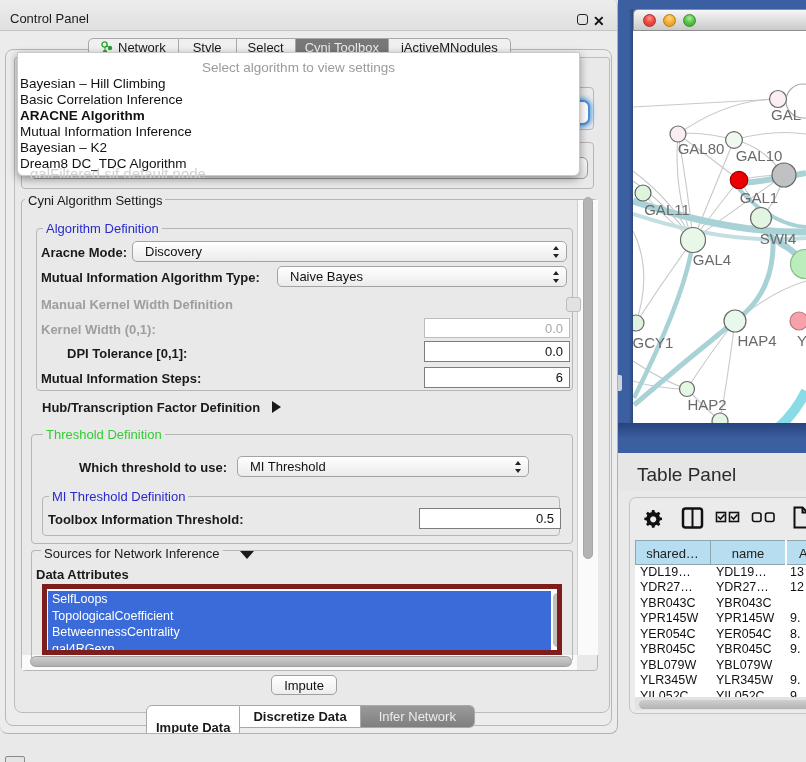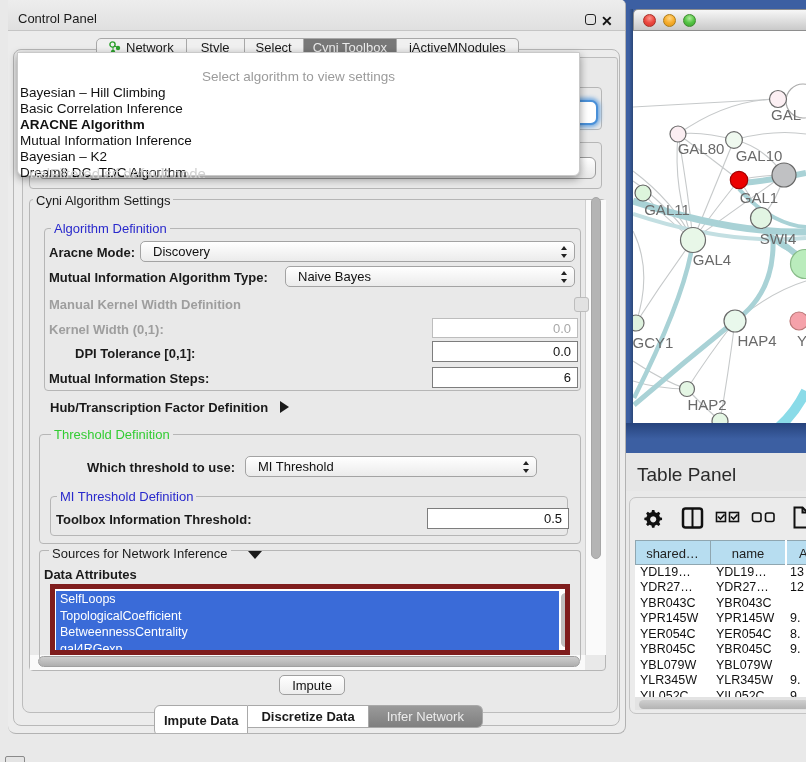--- a/index.html
+++ b/index.html
@@ -174,21 +174,21 @@
           <span class="c1">YIL052C</span>
           <span class="c2">YIL052C</span>
           <span class="c3">9.</span>
         </div>
     </div>
 
     <div class="abs" style="left:6px;top:200px;width:180px;height:13px;background:#e3e3e3;"></div>
     <div class="abs" style="left:10px;top:203px;width:170px;height:9px;background:linear-gradient(#cfcfcf,#b3b3b3);border-radius:5px;"></div>
   </div>
 
-  <div class="abs" id="cpwin" style="left:8px;top:0;width:618px;height:734px;background:#ececec;border-right:1px solid #b2b2b2;border-bottom:1px solid #b2b2b2;border-radius:0 5px 8px 8px;box-sizing:border-box;overflow:hidden;">
+  <div class="abs" id="cpwin" style="left:0;top:0;width:618px;height:734px;background:#ececec;border-right:1px solid #b2b2b2;border-bottom:1px solid #b2b2b2;border-radius:0 5px 8px 8px;box-sizing:border-box;overflow:hidden;">
 
     <div class="abs" style="left:0;top:0;width:618px;height:30px;background:linear-gradient(#ededed,#e0e0e0);border-bottom:1px solid #c5c5c5;"></div>
     <div class="abs" style="left:10px;top:11px;font-size:13px;color:#1a1a1a;">Control Panel</div>
     <div class="abs" style="left:577px;top:14px;width:9px;height:9px;border:1.7px solid #222;border-radius:3px;"></div>
     <div class="abs" style="left:593px;top:13px;font-size:14px;font-weight:bold;color:#111;">✕</div>
 
     <div class="abs" style="left:5px;top:49px;width:607px;height:677px;background:#ececec;border:1px solid #b8b8b8;border-radius:8px;box-sizing:border-box;"></div>
 
     <div class="abs" style="left:14px;top:57px;width:596px;height:656px;background:#e9e9e9;border:1px solid #bcbcbc;border-radius:3px 3px 8px 8px;box-sizing:border-box;"></div>
 
@@ -251,26 +251,26 @@
     <div class="abs lbl bold" style="left:36px;top:567px;">Data Attributes</div>
 
     <div class="abs" style="left:42px;top:584px;width:520px;height:71px;background:#ffffff;border:5px solid #7f1d1d;box-sizing:border-box;overflow:hidden;">
       <div style="position:absolute;left:1px;top:2px;width:503px;height:80px;background:#3a6bd8;color:#ffffff;font-size:12.5px;line-height:16.6px;padding-left:4px;box-sizing:border-box;">SelfLoops<br>TopologicalCoefficient<br>BetweennessCentrality<br>gal4RGexp</div>
       <div style="position:absolute;left:506px;top:4px;width:9px;height:54px;background:#c0c0c0;border-radius:5px;"></div>
     </div>
 
     <div class="abs" style="left:271px;top:675px;width:66px;height:20px;background:linear-gradient(#ffffff,#ededed);border:1px solid #9f9f9f;border-radius:5px;box-sizing:border-box;text-align:center;font-size:13px;line-height:19px;color:#111;">Impute</div>
 
     <div class="abs" id="btabs" style="left:146px;top:705px;height:23px;font-size:13px;">
-      <div class="btab bold" style="border-radius:6px 0 0 6px;padding:4px 9px;">Impute Data</div><div class="btab bold">Discretize Data</div><div class="btab selb" style="padding:0 18px;border-radius:0 6px 6px 0;">Infer Network</div>
+      <div class="btab bold" style="border-radius:6px 0 0 6px;padding:11px 9px;">Impute Data</div><div class="btab bold">Discretize Data</div><div class="btab selb" style="padding:0 18px;border-radius:0 6px 6px 0;">Infer Network</div>
     </div>
   </div>
 
   <div class="abs" style="left:17px;top:52px;width:563px;height:124px;background:#ffffff;border:1px solid #c9c9c9;border-radius:0 0 6px 6px;box-shadow:0 3px 9px rgba(0,0,0,0.4);box-sizing:border-box;z-index:50;font-size:13.5px;color:#111;">
-    <div style="text-align:center;color:#9b9b9b;padding-top:16px;height:16px;">Select algorithm to view settings</div>
+    <div style="text-align:center;color:#9b9b9b;padding-top:7px;height:16px;">Select algorithm to view settings</div>
     <div style="padding-left:2px;line-height:16px;">Bayesian – Hill Climbing<br>Basic Correlation Inference<br><span class="bold">ARACNE Algorithm</span><br>Mutual Information Inference<br>Bayesian – K2<br>Dream8 DC_TDC Algorithm</div>
   </div>
 
   <div class="abs" style="left:30px;top:165px;height:13px;overflow:hidden;font-size:15px;color:#d2d2d2;z-index:60;">galFiltered.sif default node</div>
 
   <div class="abs" style="left:5px;top:756px;width:18px;height:12px;background:#e4e4e4;border:1.5px solid #8a8a8a;border-radius:2px;"></div>
 
 </div>
 <style>
   .tab{display:inline-block;height:17px;line-height:17px;padding:0 12px;background:#f0f0f0;border:1px solid #a8a8a8;border-left:none;vertical-align:top;}

